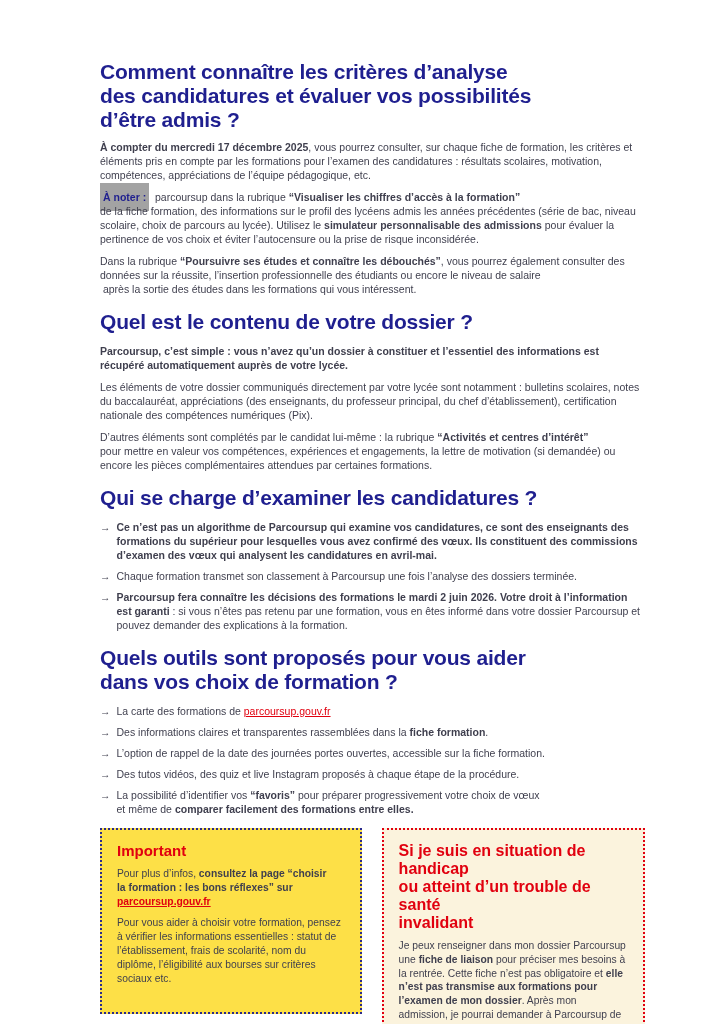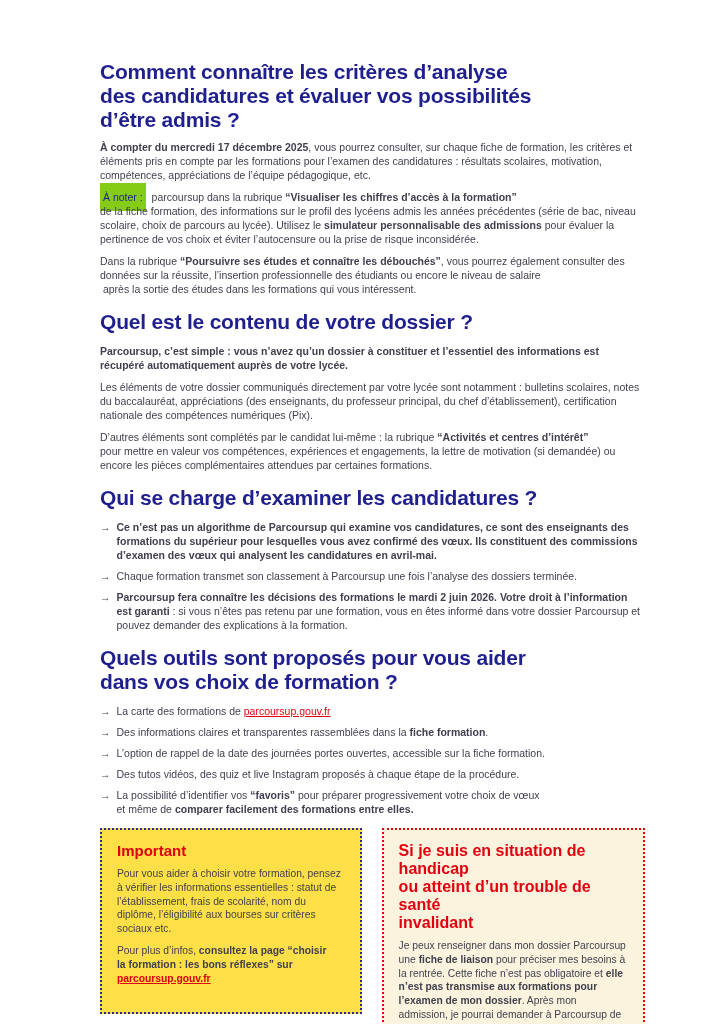--- a/index.html
+++ b/index.html
@@ -12,21 +12,21 @@
   h1,h2{
     color:#1f1f8f;font-size:21px;line-height:24px;font-weight:bold;
     margin:12px 0 8px 0;white-space:pre-line;letter-spacing:-0.2px;
   }
   h2{margin-top:14px;margin-bottom:10px;}
   .para{
     color:#3f3f4e;font-size:10.5px;line-height:14px;margin:0 0 8px 0;
     white-space:pre-wrap;
   }
   .b{font-weight:bold;}
-  .hl{background:#84cc16;color:#1f1f8f;font-weight:normal;padding:8px 3px;}
+  .hl{background:#a3a3a3;color:#1f1f8f;font-weight:bold;padding:8px 3px;}
   a.link{color:#e1000f;text-decoration:underline;cursor:pointer;}
   .bullet{display:flex;gap:6px;margin:0 0 7px 0;color:#3f3f4e;font-size:10.5px;line-height:14px;}
   .bullet .arrow{flex:0 0 auto;color:#3f3f4e;}
   .bullet .rich{white-space:pre-wrap;}
   .boxes{display:flex;align-items:flex-start;gap:20px;margin-top:12px;}
   .box{padding:12px 15px 13px 15px;}
   .box-important{
     width:256px;background:#fde047;border:2px dotted #2a2a8c;
   }
   .box-handicap{
@@ -97,23 +97,23 @@
   </div>
   <div class="bullet">
     <span class="arrow">→</span>
     <span class="rich"><span>La possibilité d’identifier vos </span><span class="b">“favoris”</span><span> pour préparer progressivement votre choix de vœux
 et même de </span><span class="b">comparer facilement des formations entre elles.</span></span>
   </div>
 
   <div class="boxes">
     <div class="box box-important">
       <div class="box-title">Important</div>
-      <p class="box-para"><span>Pour vous aider à choisir votre formation, pensez à vérifier les informations essentielles : statut de l’établissement, frais de scolarité, nom du diplôme, l’éligibilité aux bourses sur critères sociaux etc.</span></p>
       <p class="box-para"><span>Pour plus d’infos, </span><span class="b">consultez la page “choisir
 la formation : les bons réflexes” sur </span><a class="link b">parcoursup.gouv.fr</a></p>
+      <p class="box-para"><span>Pour vous aider à choisir votre formation, pensez à vérifier les informations essentielles : statut de l’établissement, frais de scolarité, nom du diplôme, l’éligibilité aux bourses sur critères sociaux etc.</span></p>
     </div>
     <div class="box box-handicap">
       <div class="box-title">Si je suis en situation de handicap
 ou atteint d’un trouble de santé
 invalidant</div>
       <p class="box-para"><span>Je peux renseigner dans mon dossier Parcoursup une </span><span class="b">fiche de liaison</span><span> pour préciser mes besoins à la rentrée. Cette fiche n’est pas obligatoire et </span><span class="b">elle n’est pas transmise aux formations pour l’examen de mon dossier</span><span>. Après mon admission, je pourrai demander à Parcoursup de la transmettre automatiquement au référent handicap de la formation choisie.</span></p>
     </div>
   </div>
 
 </div>

